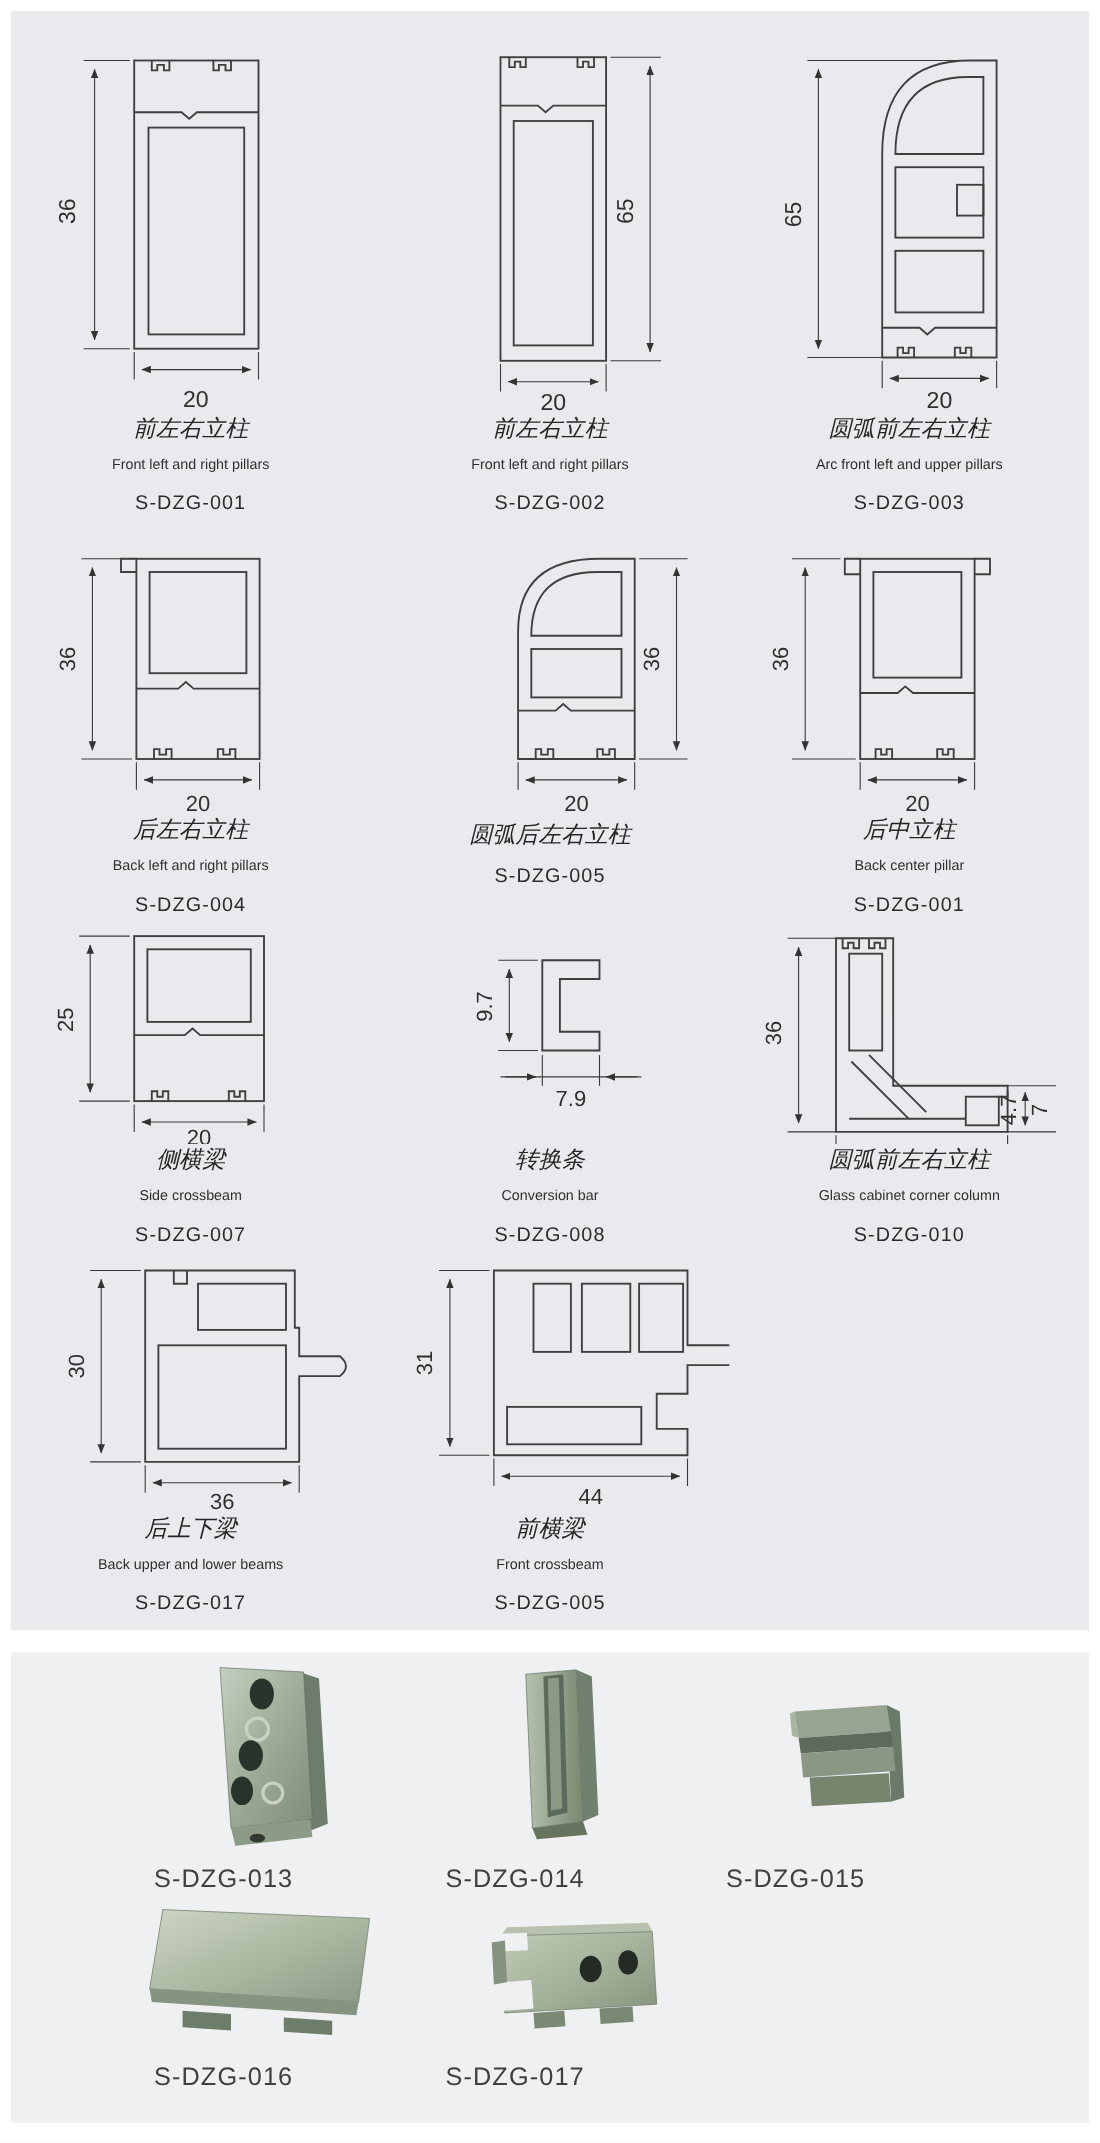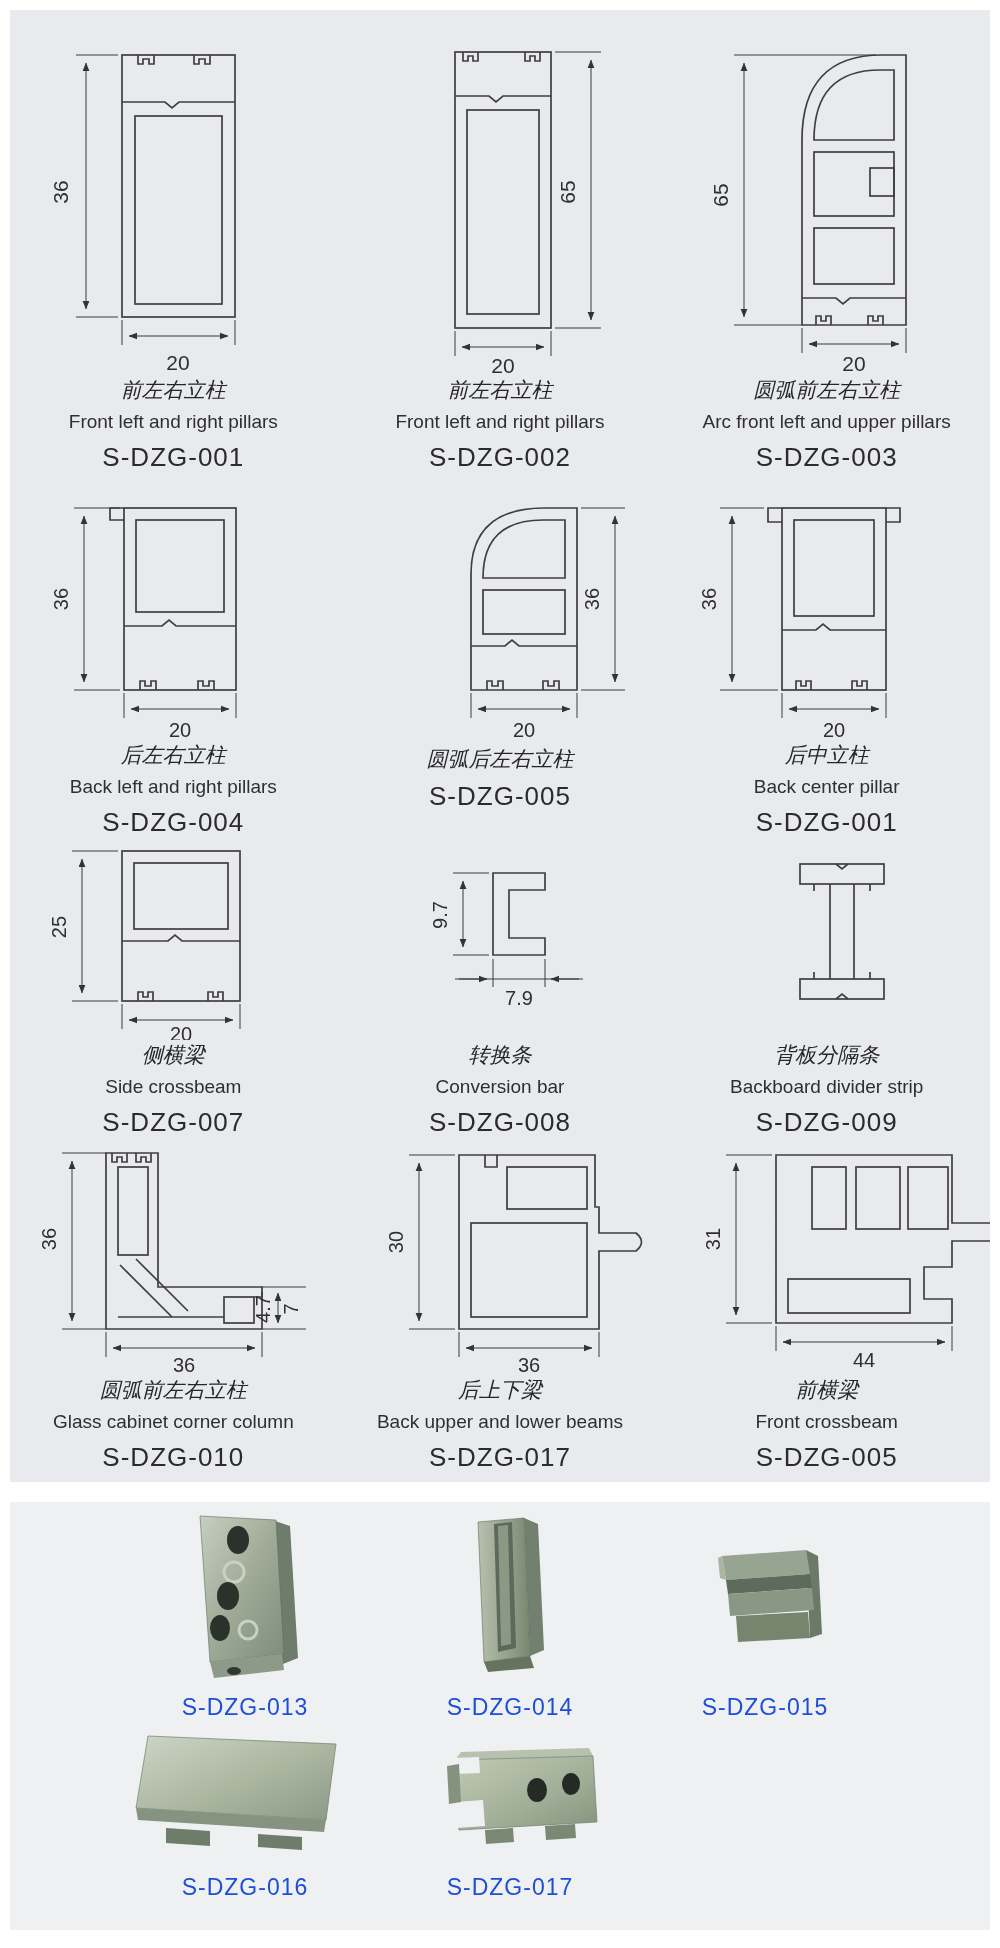--- a/index.html
+++ b/index.html
@@ -10,28 +10,28 @@
   .panel{position:absolute;left:10px;width:980px;}
   .panel-top{top:10px;height:1472px;background:#e8eaed;}
   .panel-bottom{top:1502px;height:428px;background:#eef0f2;}
   .grid{
     display:grid;grid-template-columns:repeat(3,1fr);
     grid-template-rows:480px 345px 300px 335px;padding-top:4px;
   }
   .cell{display:flex;flex-direction:column;align-items:center;text-align:center;}
   .cell.r1 svg.draw{margin-top:26px;}
   .zh{font-size:21px;color:#262626;line-height:30px;font-style:italic;}
-  .en{font-size:19px;color:#2f2f2f;line-height:27px;margin-top:3px;}
-  .code{font-size:26px;color:#2b2b2b;line-height:34px;margin-top:5px;letter-spacing:1px;}
+  .en{font-size:13px;color:#2f2f2f;line-height:27px;margin-top:3px;}
+  .code{font-size:18px;color:#2b2b2b;line-height:34px;margin-top:5px;letter-spacing:1px;}
   svg .pro{fill:none;stroke:#3f3f3f;stroke-width:1.7;stroke-linejoin:miter;}
   svg .ext{fill:none;stroke:#3a3a3a;stroke-width:1;}
   svg .dim{fill:none;stroke:#3a3a3a;stroke-width:1;}
   svg .dimtxt{font-size:21px;fill:#2f2f2f;text-anchor:middle;}
   .r2 svg .dimtxt,.r3 svg .dimtxt,.r4 svg .dimtxt{font-size:20px;}
-  .blabel{position:absolute;width:210px;text-align:center;font-size:23px;color:#1d4ed8;letter-spacing:1px;}
+  .blabel{position:absolute;width:210px;font-size:23px;color:#404040;letter-spacing:1px;}
   .fig{position:absolute;}
 </style>
 </head>
 <body>
 
 <svg width="0" height="0" style="position:absolute" aria-hidden="true">
   <defs>
     <marker id="arr" viewBox="0 0 10 10" refX="9.5" refY="5" markerWidth="8.5" markerHeight="8.5" orient="auto-start-reverse">
       <path d="M0,1 L10,5 L0,9 Z" fill="#333"></path>
     </marker>
@@ -182,32 +182,20 @@
         <path class="ext" d="M118,140 H246"></path>
         <path class="dim" d="M122,140 H150" marker-end="url(#arr)"></path>
         <path class="dim" d="M242,140 H214" marker-end="url(#arr)"></path>
         <text class="dimtxt" x="182" y="166">7.9</text>
       </svg>
       <div class="zh">转换条</div>
       <div class="en">Conversion bar</div>
       <div class="code">S-DZG-008</div>
     </div>
 
-    <div class="cell r3">
-      <svg class="draw" width="326" height="205">
-        <rect class="pro" x="136" y="25" width="84" height="20"></rect>
-        <rect class="pro" x="136" y="140" width="84" height="20"></rect>
-        <path class="pro" d="M166,45 V140 M190,45 V140"></path>
-        <path class="pro" d="M150,45 V52 M206,45 V52 M150,140 V133 M206,140 V133"></path>
-        <path class="pro" d="M172,25 l6,5 l6,-5 M172,160 l6,-5 l6,5"></path>
-      </svg>
-      <div class="zh">背板分隔条</div>
-      <div class="en">Backboard divider strip</div>
-      <div class="code">S-DZG-009</div>
-    </div>
 
     <div class="cell r4">
       <svg class="draw" width="326" height="240">
         <path class="ext" d="M96,14 H52 M96,190 H52"></path>
         <path class="dim" d="M62,22 V182" marker-start="url(#arr)" marker-end="url(#arr)"></path>
         <text class="dimtxt" x="46" y="100" transform="rotate(-90 46 100)">36</text>
         <path class="pro" d="M96,14 H148 V148 H252 V190 H96 Z"></path>
         <path class="pro" d="M102,14 v9 h5 v-5 h5 v5 h5 v-9 M126,14 v9 h5 v-5 h5 v5 h5 v-9"></path>
         <rect class="pro" x="108" y="28" width="30" height="88"></rect>
         <path class="pro" d="M110,126 L162,178 M126,120 L178,172"></path>

